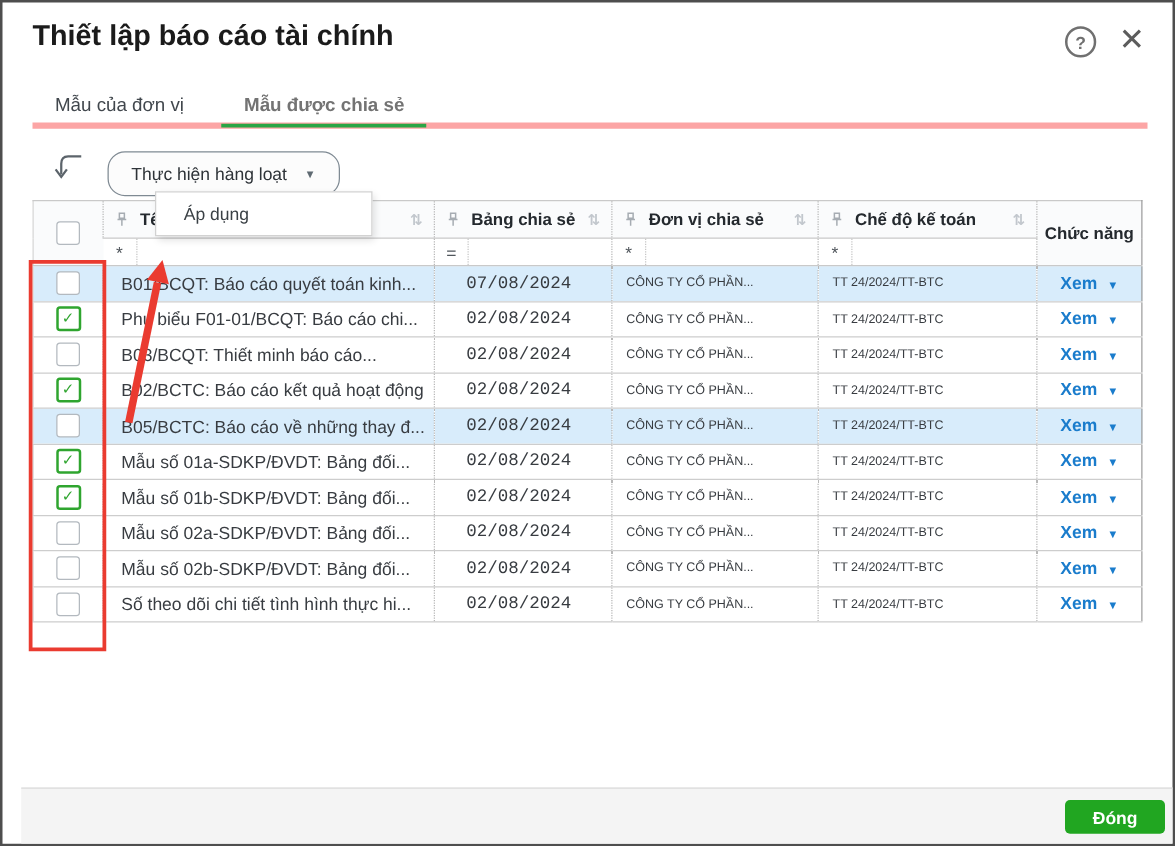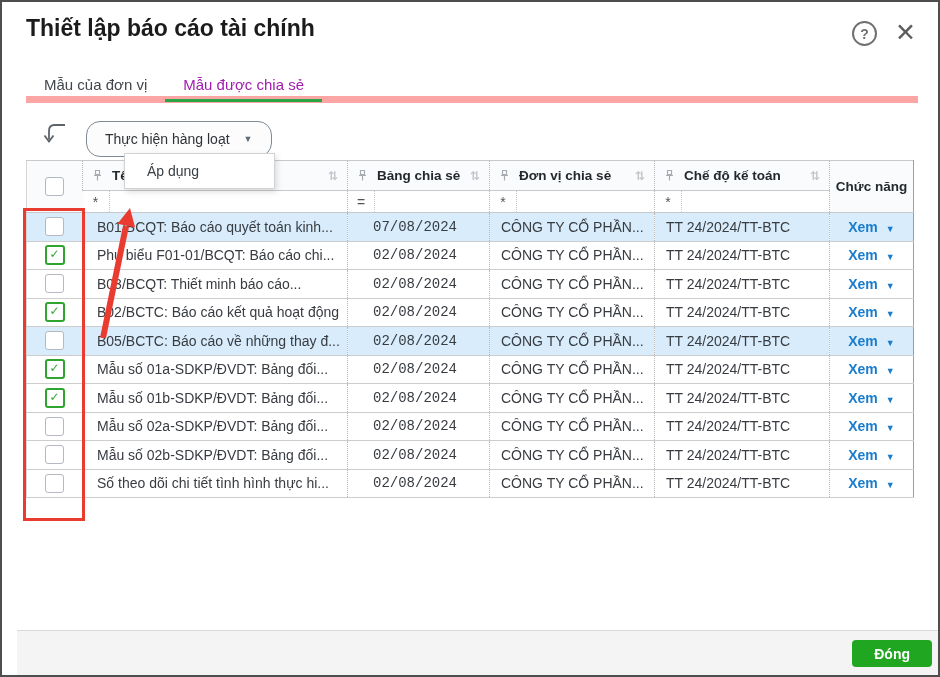--- a/index.html
+++ b/index.html
@@ -3,29 +3,29 @@
 <meta charset="utf-8">
 <style>
   html,body{margin:0;padding:0;background:#fff;}
   body{font-family:"Liberation Sans","DejaVu Sans",sans-serif;}
   .dialog{position:relative;width:940px;height:677px;border:2px solid #4e4e4e;background:#fff;box-sizing:border-box;overflow:hidden;}
 
   .title{position:absolute;left:24px;top:13px;font-size:23px;font-weight:bold;color:#1b1b1b;text-align:center;}
   .help{position:absolute;left:850px;top:19px;width:25px;height:25px;border:2px solid #707070;border-radius:50%;color:#707070;font-size:14px;font-weight:bold;display:flex;align-items:center;justify-content:center;box-sizing:border-box;cursor:pointer;}
   .close{position:absolute;left:893px;top:15px;font-size:25px;color:#5c5c5c;line-height:30px;cursor:pointer;}
 
-  .tabs{position:absolute;left:24px;top:68px;width:892px;height:33px;border-bottom:7px solid #fca5a5;display:flex;box-sizing:border-box;}
+  .tabs{position:absolute;left:24px;top:68px;width:892px;height:33px;border-bottom:5px solid #fca5a5;display:flex;box-sizing:border-box;gap:12px;}
   .tab{padding:0 18px;height:29px;line-height:30px;font-size:15px;color:#41474d;cursor:pointer;white-space:nowrap;}
-  .tab.active{color:#a21caf;font-weight:normal;border-bottom:3px solid #2aa545;}
+  .tab.active{color:#737373;font-weight:bold;border-bottom:3px solid #2aa545;}
 
   .toolbar-sort{position:absolute;left:41px;top:118px;cursor:pointer;}
   .batch-btn{position:absolute;left:84px;top:119px;height:36px;border:1px solid #7f8a93;border-radius:14px;background:#fcfcfc;display:flex;align-items:center;gap:14px;font-size:14px;color:#2e3338;box-sizing:border-box;padding:0 18px;cursor:pointer;}
   .batch-caret{font-size:9px;color:#5f6a72;}
 
-  .menu{position:absolute;left:122px;top:151px;width:151px;background:#fff;border:1px solid #d2d2d2;box-shadow:2px 3px 6px rgba(0,0,0,.13);z-index:30;padding:4px 0;box-sizing:border-box;}
+  .menu{position:absolute;left:122px;top:151px;width:174px;background:#fff;border:1px solid #d2d2d2;box-shadow:2px 3px 6px rgba(0,0,0,.13);z-index:30;padding:4px 0;box-sizing:border-box;}
   .menu-item{height:26px;line-height:26px;padding-left:22px;font-size:14px;color:#3a4045;cursor:pointer;}
 
   .tbl-wrap{position:absolute;left:24px;top:158px;width:888px;}
   table{border-collapse:collapse;table-layout:fixed;width:887px;}
   table{border-top:1px solid #c9c9c9;border-left:1px solid #d6d6d6;border-right:1px solid #9e9e9e;}
   th,td{padding:0;box-sizing:border-box;}
   th{border-bottom:1px solid #c9c9c9;background:#fafbfc;font-weight:bold;color:#24292e;}
   th:not(:first-child),td:not(:first-child){border-left:1px dotted #b8b8b8;}
   .frow td{border-bottom:1px solid #c9c9c9;background:#fff;height:21px;}
   tbody td{border-bottom:1px solid #cdcdcd;height:28.5px;color:#383c41;background:#fff;}
@@ -39,21 +39,21 @@
   .fcell{display:flex;align-items:stretch;height:21px;}
   .fop{width:26px;display:flex;align-items:center;justify-content:center;color:#50565c;font-size:14px;border-right:1px dotted #c6c6c6;}
   .fin{flex:1;}
 
   .c-cb{text-align:center;}
   .cbx{width:17px;height:17px;border:1px solid #b3b9bf;border-radius:3px;background:#fff;margin:0 auto;font-size:12px;line-height:16px;color:transparent;cursor:pointer;text-align:center;}
   .cbx.checked{border:2px solid #2fa52f;color:#2fa52f;font-weight:bold;line-height:14px;width:16px;height:16px;}
 
   .c-name{padding-left:14px;white-space:nowrap;overflow:hidden;text-overflow:ellipsis;font-size:14px;}
   .c-date{padding-left:25px;font-size:14px;font-family:Liberation Mono, monospace;}
-  .c-unit,.c-regime{padding-left:11px;white-space:nowrap;overflow:hidden;font-size:14px;margin-top:29px;}
+  .c-unit,.c-regime{padding-left:11px;white-space:nowrap;overflow:hidden;font-size:10px;margin-top:29px;}
   .c-action{text-align:center;}
   .xem{color:#1a7ccc;font-weight:bold;font-size:14px;cursor:pointer;margin-top:32px;}
   .xem .caret{font-size:9px;margin-left:8px;}
 
   .red-rect{position:absolute;left:21px;top:206px;width:62px;height:313px;border:3px solid #ea3b30;z-index:35;box-sizing:border-box;pointer-events:none;}
   .arrow-svg{position:absolute;left:0;top:0;z-index:40;pointer-events:none;}
 
   .footer{position:absolute;left:0;bottom:0;width:100%;height:45px;background:#f4f4f4;border-top:1px solid #dadada;box-sizing:border-box;margin-left:15px;}
   .close-btn{position:absolute;right:21px;top:9px;height:27px;padding:0 22px;background:#21a621;color:#fff;font-weight:bold;font-size:14px;border:none;border-radius:4px;cursor:pointer;font-family:inherit;}
 </style>

